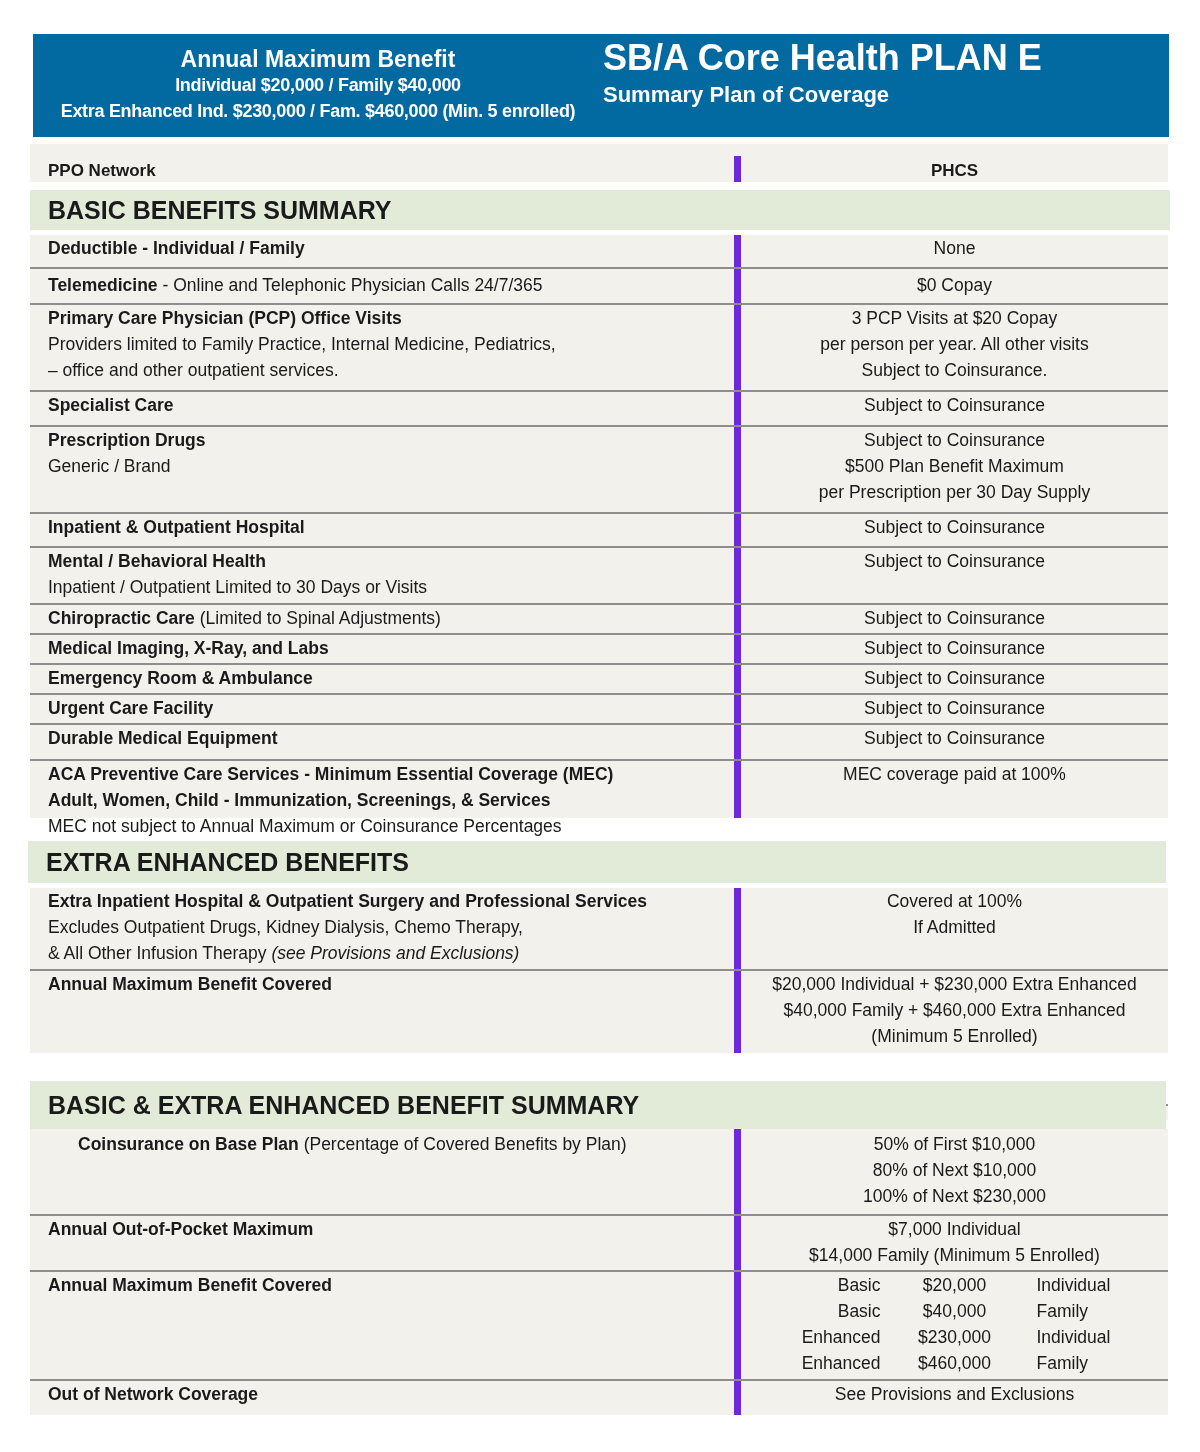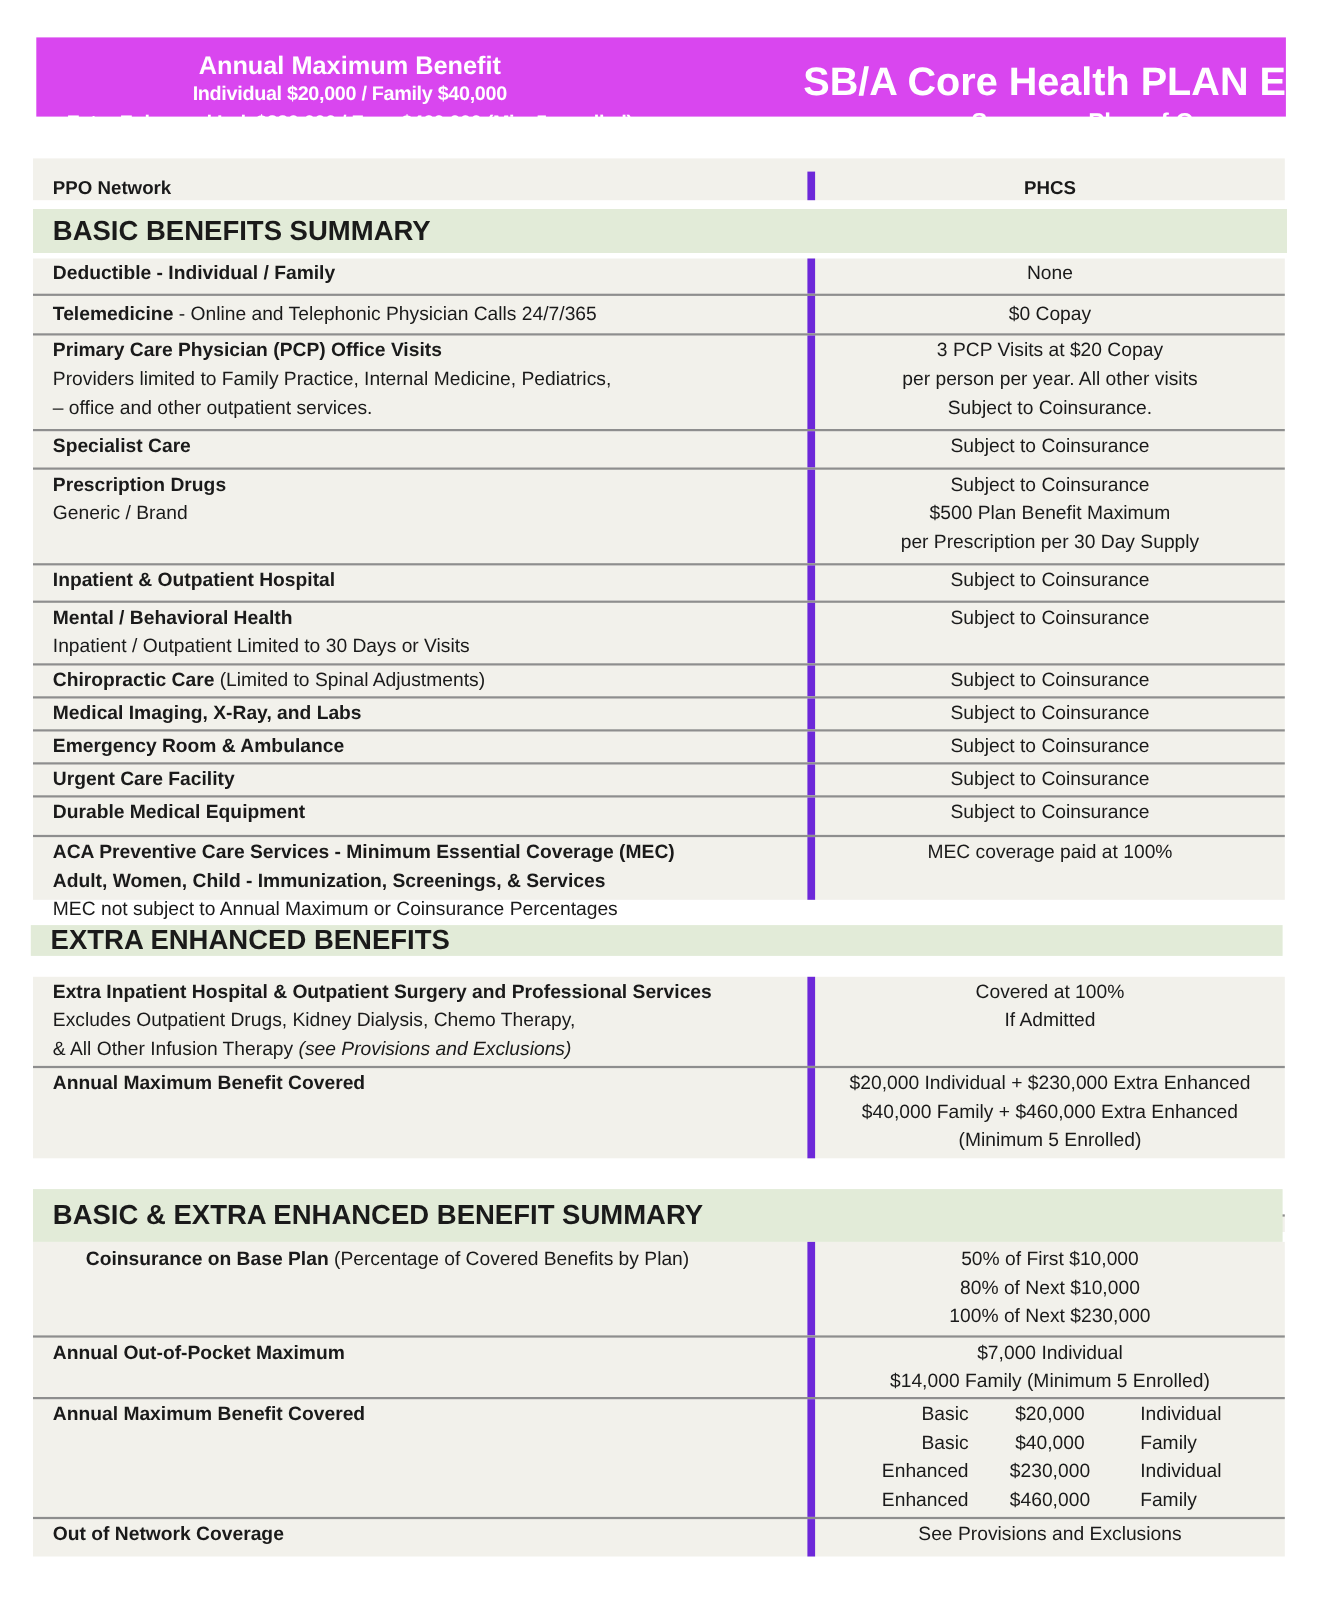--- a/index.html
+++ b/index.html
@@ -1,26 +1,26 @@
 <!DOCTYPE html>
 <html><head>
 <meta charset="utf-8">
 <style>
   * { box-sizing: border-box; margin: 0; padding: 0; }
   html, body { width: 1200px; height: 1452px; background: #ffffff; overflow: hidden; }
   body { font-family: "Liberation Sans", sans-serif; color: #1a1a1a; position: relative; }
 
   .header {
-    position: absolute; left: 33px; top: 34px; width: 1136px; height: 72px;
-    background: #d946ef; color: #ffffff; display: flex;
+    position: absolute; left: 33px; top: 34px; width: 1136px; height: 103px;
+    background: #0369a1; color: #ffffff; display: flex;
   }
   .header .left { width: 570px; text-align: center; padding-top: 12px; }
   .header .left .h1 { font-size: 23px; font-weight: bold; line-height: 26px; }
   .header .left .h2 { font-size: 18px; font-weight: bold; line-height: 26px; letter-spacing: -0.3px; }
-  .header .right { flex: 1; text-align: right; padding-top: 20px; }
+  .header .right { flex: 1; text-align: left; padding-top: 4px; }
   .header .right .t1 { font-size: 36px; font-weight: bold; line-height: 40px; }
   .header .right .t2 { font-size: 22px; font-weight: bold; line-height: 34px; }
 
   .row {
     position: absolute; left: 30px; width: 1138px; background: #f2f1eb; display: flex;
   }
   .row .c1 { width: 704px; padding-left: 18px; font-size: 17.5px; line-height: 26px; position: relative; }
   .row .c2 { flex: 1; border-left: 7px solid #6d28d9; text-align: center; font-size: 17.5px; line-height: 26px; }
   .row.bt { border-top: 2px solid #8e8e8e; }
   .row.bt .c1 { margin-left: 0; }
@@ -140,21 +140,21 @@
 
 <div class="row bt" style="top:759px;height:59px;">
   <div class="c1">
     <span class="line b">ACA Preventive Care Services - Minimum Essential Coverage (MEC)</span>
     <span class="line b">Adult, Women, Child - Immunization, Screenings, &amp; Services</span>
     <span class="line">MEC not subject to Annual Maximum or Coinsurance Percentages</span>
   </div>
   <div class="c2">MEC coverage paid at 100%</div>
 </div>
 
-<div class="section" style="top:841px;left:28px;width:1138px;height:28px;">EXTRA ENHANCED BENEFITS</div>
+<div class="section" style="top:841px;left:28px;width:1138px;height:42px;">EXTRA ENHANCED BENEFITS</div>
 
 <div class="row" style="top:888px;height:82px;">
   <div class="c1">
     <span class="line b">Extra Inpatient Hospital &amp; Outpatient Surgery and Professional Services</span>
     <span class="line">Excludes Outpatient Drugs, Kidney Dialysis, Chemo Therapy,</span>
     <span class="line"><span>&amp; All Other Infusion Therapy </span><span class="i">(see Provisions and Exclusions)</span></span>
   </div>
   <div class="c2">
     <span class="line">Covered at 100%</span>
     <span class="line">If Admitted</span>

